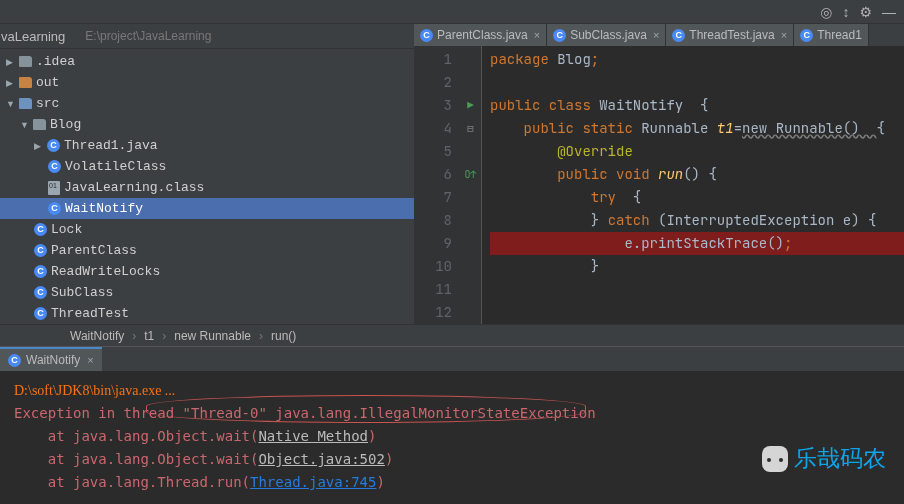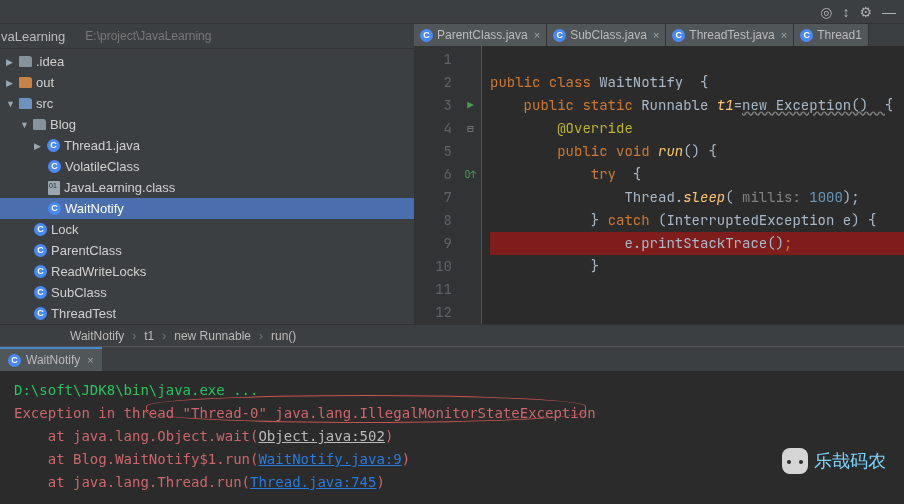--- a/index.html
+++ b/index.html
@@ -52,21 +52,21 @@
   align-items: center;
   height: 21px;
   padding-left: 6px;
   gap: 4px;
 }
 .tree-row.highlight { background: #4b6eaf; color: #fff; }
 .indent1 { padding-left: 20px; }
 .indent2 { padding-left: 34px; }
 .indent3 { padding-left: 48px; }
 .chev { color: #9aa7b0; font-size: 9px; width: 9px; display: inline-block; }
-.tree-label { color: #d0d0d0; font-size: 13px; }
+.tree-label { color: #d0d0d0; font-size: 13px; font-family: Liberation Mono, monospace; }
 .tree-row.highlight .tree-label { color: #fff; }
 
 .right-panel {
   flex: 1;
   display: flex;
   flex-direction: column;
   background: #2b2b2b;
 }
 .tabs {
   height: 24px;
@@ -163,41 +163,41 @@
 }
 .run-tab-label { color: #bbbbbb; font-size: 12px; }
 .console {
   padding: 8px 14px;
   font-family: Consolas, monospace;
   font-size: 14px;
   line-height: 23px;
   position: relative;
 }
 .console div { white-space: pre; }
-.cmd { color: #22c55e; }
+.cmd { color: #f97316; font-family: Liberation Serif, serif; }
 .err { color: #cc666e; }
 .link { color: #287bde; text-decoration: underline; }
 .underline { text-decoration: underline; color: #bbbbbb; }
 .ell2 {
   position: absolute;
   width: 440px; height: 28px;
   border: 1px solid #c75450;
   border-radius: 50%/40%;
   left: 146px; top: 24px;
   pointer-events: none;
 }
 .watermark {
   position: absolute;
   right: 18px;
   bottom: 30px;
   display: flex;
   align-items: center;
   gap: 6px;
-  color: #7dd3fc;
-  font-size: 18px;
+  color: #0ea5e9;
+  font-size: 23px;
 }
 .wm-icon { width: 26px; height: 26px; background: #d5d5d5; border-radius: 8px; position: relative;}
 .wm-icon::before { content:""; position:absolute; width:4px; height:4px; background:#2b2b2b; border-radius:50%; left:5px; top:12px;}
 .wm-icon::after { content:""; position:absolute; width:4px; height:4px; background:#2b2b2b; border-radius:50%; right:5px; top:12px;}
 .svg-class {
   width: 13px; height: 13px; display: inline-block;
   border-radius: 50%; background: #4a8af4;
   color: #fff; font-size: 9px; line-height: 13px; text-align: center;
   font-weight: bold;
 }
@@ -329,27 +329,27 @@
           <div></div>
           <div><span class="override-icon">O↑</span></div>
           <div></div>
           <div></div>
           <div></div>
           <div></div>
           <div></div>
           <div></div>
       </div>
       <div class="code-area">
+        <div><span class="kw">package</span><span> Blog</span><span class="kw">;</span></div>
         <div></div>
         <div><span class="kw">public class</span><span> WaitNotify  {</span></div>
-        <div>    <span class="kw">public static</span><span> Runnable </span><span class="static">t1</span><span>=</span><span class="runnable">new Exception()  </span><span>{</span></div>
+        <div>    <span class="kw">public static</span><span> Runnable </span><span class="static">t1</span><span>=</span><span class="runnable">new Runnable()  </span><span>{</span></div>
         <div>        <span class="ann">@Override</span></div>
         <div>        <span class="kw">public void</span><span class="static"> run</span><span>() {</span></div>
         <div>            <span class="kw">try</span><span>  {</span></div>
-        <div>                <span>Thread.</span><span class="static">sleep</span><span>( </span><span class="param">millis:</span><span class="num"> 1000</span><span>);</span></div>
         <div>            <span>} </span><span class="kw">catch</span><span> (InterruptedException e) {</span></div>
         <div class="caret-line">                <span>e.printStackTrace()</span><span class="kw">;</span></div>
         <div>            <span>}</span></div>
       </div>
 
     </div>
   </div>
 </div>
 
 <div class="breadcrumb">
@@ -366,22 +366,22 @@
   <div class="run-tab">
     <div class="run-tab-item">
       <span class="svg-class">C</span>
       <span class="run-tab-label">WaitNotify</span>
       <span class="tab-close">×</span>
     </div>
   </div>
   <div class="console">
     <div class="cmd">D:\soft\JDK8\bin\java.exe ...</div>
     <div class="err">Exception in thread "Thread-0" java.lang.IllegalMonitorStateException</div>
+    <div class="err"><span>    at java.lang.Object.wait(</span><span class="underline">Native Method</span><span>)</span></div>
     <div class="err"><span>    at java.lang.Object.wait(</span><span class="underline">Object.java:502</span><span>)</span></div>
-    <div class="err"><span>    at Blog.WaitNotify$1.run(</span><span class="link">WaitNotify.java:9</span><span>)</span></div>
     <div class="err"><span>    at java.lang.Thread.run(</span><span class="link">Thread.java:745</span><span>)</span></div>
     <div class="ell2"></div>
   </div>
 </div>
 
 <div class="watermark">
   <span class="wm-icon"></span>
   <span>乐哉码农</span>
 </div>
 

